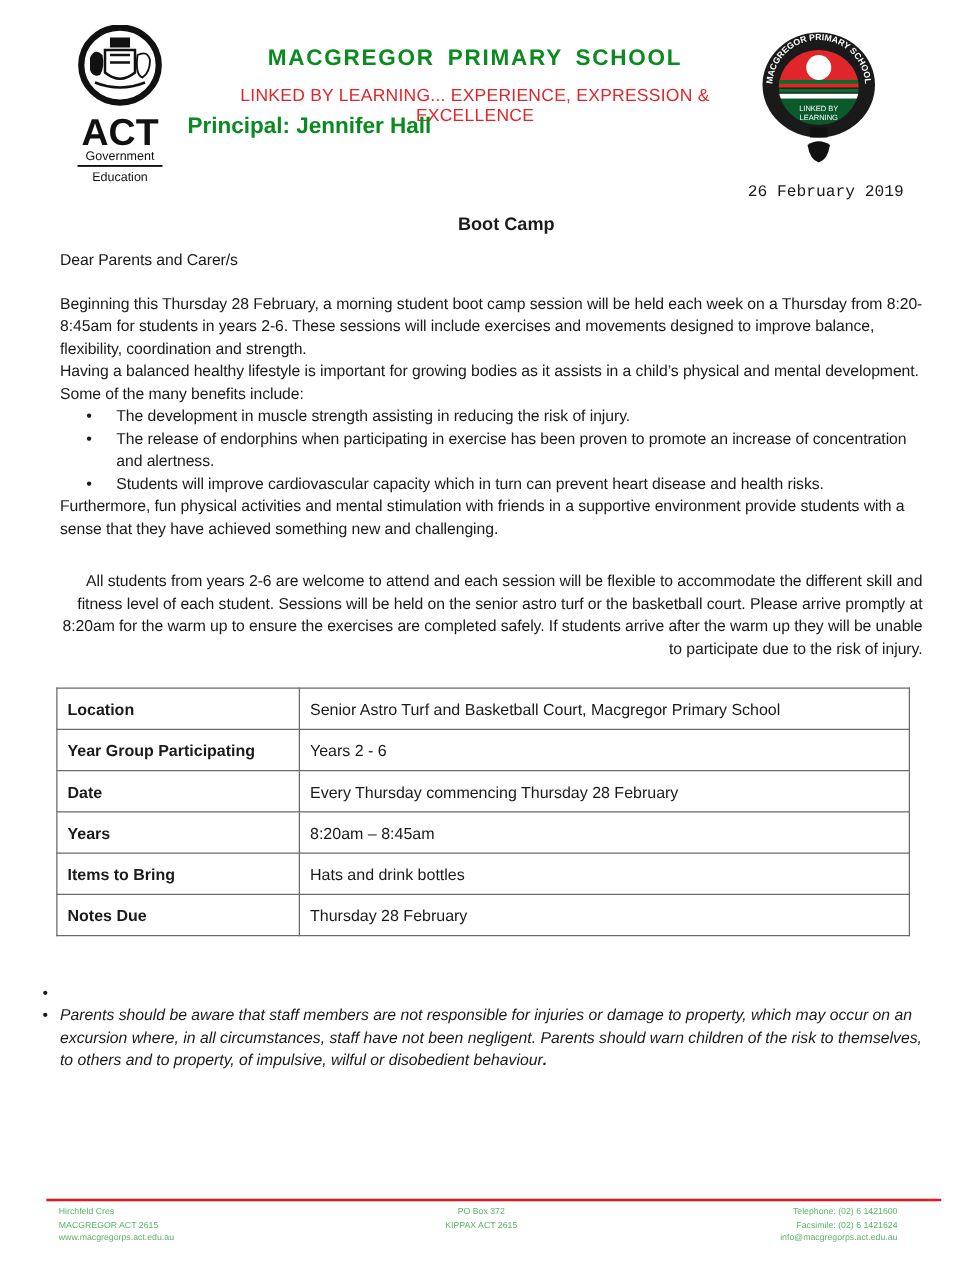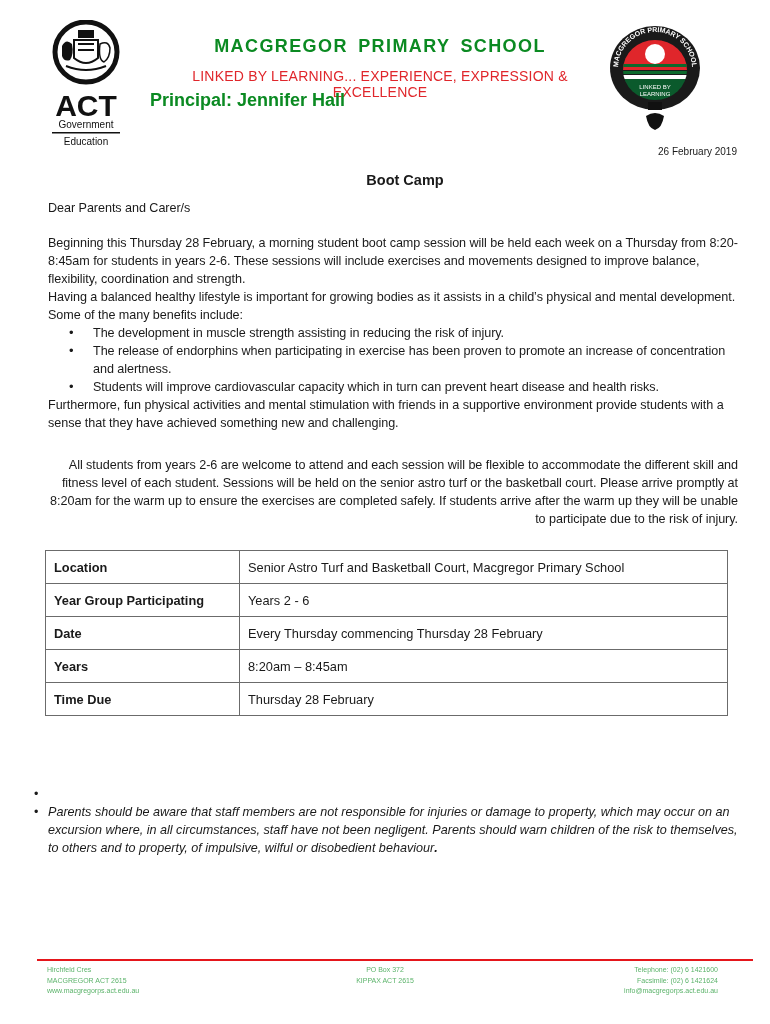--- a/index.html
+++ b/index.html
@@ -4,38 +4,38 @@
 <style>
   html, body { margin: 0; padding: 0; background: #ffffff; }
   body {
     width: 770px; height: 1024px; position: relative; overflow: hidden;
     font-family: "Liberation Sans", "DejaVu Sans", sans-serif;
     color: #1a1a1a;
   }
   .abs { position: absolute; }
 
   
-  .act-logo { left: 50px; top: 20px; width: 72px; height: 128px; }
+  .act-logo { left: 60px; top: 20px; width: 72px; height: 128px; }
   .school-title {
     left: 150px; width: 460px; top: 36px; text-align: center;
     font-family: "Liberation Sans", sans-serif; font-weight: bold;
     font-size: 18px; letter-spacing: 1.4px; color: #0b8a22;
     word-spacing: 4px;
   }
   .tagline {
     left: 150px; width: 460px; top: 68px; text-align: center;
     font-size: 14px; color: #e0262b; letter-spacing: 0.2px;
   }
   .principal {
     left: 150px; width: 460px; top: 90px; text-align: left;
     font-weight: bold; font-size: 18px; color: #0b8a22;
   }
   .school-badge { left: 606px; top: 24px; width: 98px; height: 110px; }
 
-  .date { right: 33px; top: 146px; font-size: 10px; font-family: Liberation Sans, sans-serif; }
+  .date { right: 47px; top: 146px; font-size: 13px; font-family: Liberation Mono, monospace; }
 
   .doc-title { left: 0; width: 770px; top: 172px; text-align: center; font-weight: bold; font-size: 14.5px; margin-left: 20px; }
 
   .body-text {
     left: 48px; width: 690px; font-size: 12.6px; line-height: 18px;
     font-family: "Liberation Sans", "DejaVu Sans", sans-serif;
     letter-spacing: -0.05px;
   }
   .greeting { top: 199px; }
   .para1 { top: 234px; }
@@ -152,21 +152,25 @@
   </tr>
   <tr>
     <td class="label">Date</td>
     <td class="value">Every Thursday commencing Thursday 28 February</td>
   </tr>
   <tr>
     <td class="label">Years</td>
     <td class="value">8:20am – 8:45am</td>
   </tr>
   <tr>
-    <td class="label">Time Due</td>
+    <td class="label">Items to Bring</td>
+    <td class="value">Hats and drink bottles</td>
+  </tr>
+  <tr>
+    <td class="label">Notes Due</td>
     <td class="value">Thursday 28 February</td>
   </tr>
 </tbody>
   </table>
 
 <div class="abs notices">
   <div class="notice">
     <span class="dot">•</span>
   </div>
   <div class="notice">

